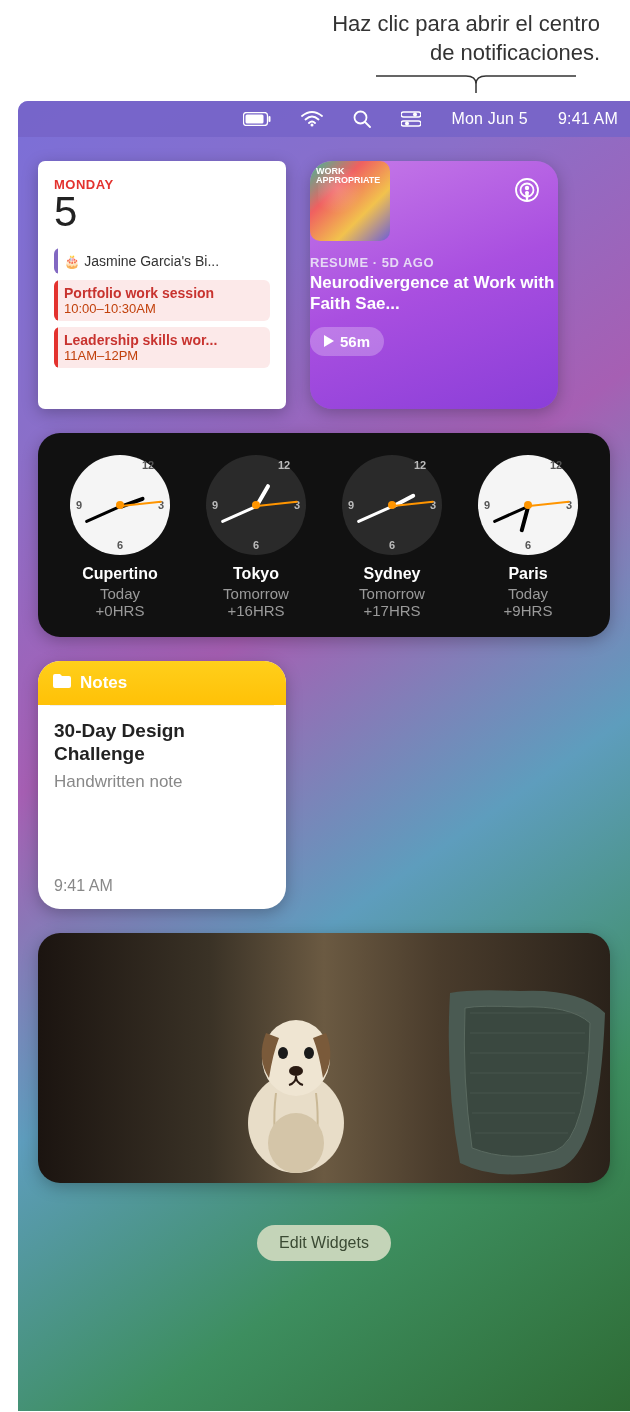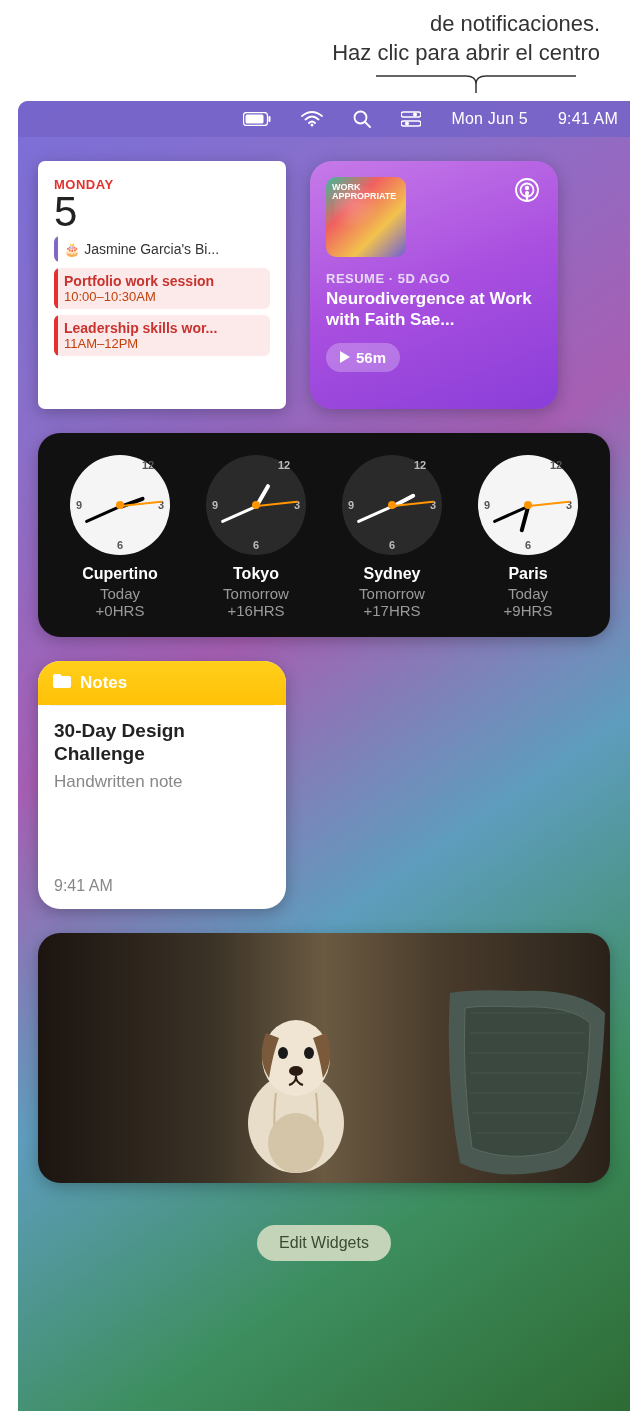--- a/index.html
+++ b/index.html
@@ -36,32 +36,32 @@
 .mb-text { white-space: nowrap; letter-spacing: .2px; }
 
 .widgets { padding: 24px 20px 0; display: flex; flex-direction: column; gap: 24px; }
 .row { display: flex; gap: 24px; }
 
 .widget { border-radius: 22px; overflow: hidden; box-shadow: 0 4px 16px rgba(0,0,0,.25); }
 
 .calendar { background: #fff; width: 248px; height: 248px; padding: 16px; border-radius: 7px; }
 .cal-day { color: #e3322e; font-size: 13px; font-weight: 700; letter-spacing: .5px; }
 .cal-date { font-size: 42px; font-weight: 400; color: #222; margin-top: -4px; }
-.cal-events { margin-top: 0; display: flex; flex-direction: column; gap: 6px; }
+.cal-events { margin-top: 12px; display: flex; flex-direction: column; gap: 6px; }
 .cal-event { border-radius: 6px; padding: 5px 8px 5px 10px; font-size: 14px; position: relative; overflow: hidden; white-space: nowrap; text-overflow: ellipsis; }
 .cal-event .title { font-weight: 600; color: #c8332f; overflow: hidden; text-overflow: ellipsis; }
 .cal-event .time { color: #c2410c; font-size: 13px; }
 .cal-event::before { content:""; position:absolute; left:0; top:0; bottom:0; width:4px; background:#e3322e; border-radius:3px 0 0 3px; }
 .cal-event.bg { background:#fce9e9; }
 .cal-event.plain { background:transparent; }
 .cal-event.plain .title { color:#333; font-weight:400; }
 .cal-event .birthday-icon { display:inline-block; color:#e3322e; margin-right:4px; font-size:13px; }
 .cal-event.plain::before { background:#8268c2; }
 
-.podcast { width: 248px; height: 248px; background: linear-gradient(160deg,#c67ae8,#a94fe0,#8a3ed8); color:#fff; padding: 16px; position:relative; }
+.podcast { width: 248px; height: 248px; background: linear-gradient(160deg,#c67ae8,#a94fe0,#8a3ed8); color:#fff; position:relative; }
 .podcast .art { width:80px; height:80px; border-radius:10px; background:linear-gradient(135deg,#3dbb9a,#f06060,#f2c24d,#6e5ed8); position:relative; overflow:hidden; }
 .podcast .art::after{content:"";position:absolute;inset:8px;background:radial-gradient(circle at 30% 30%,#fff3,transparent 40%);}
 .podcast .art-label{position:absolute;top:6px;left:6px;font-size:9px;font-weight:800;color:#fff;line-height:1;}
 .podcast .pod-icon{position:absolute;top:16px;right:18px;}
 .podcast .resume{margin-top:14px;font-size:13px;font-weight:800;letter-spacing:.5px;color:#e6d9f5;}
 .podcast .pod-title{font-size:17px;font-weight:600;line-height:1.25;margin-top:2px;}
 .podcast .play{margin-top:12px;background:rgba(255,255,255,.25);display:inline-flex;align-items:center;gap:6px;padding:6px 14px;border-radius:18px;font-size:15px;font-weight:700;}
 
 .clocks { background:#111; color:#fff; padding:22px 18px 18px; }
 .clock-row{display:flex;justify-content:space-around;gap:8px;}
@@ -96,22 +96,22 @@
 .photo{height:250px;border-radius:22px;background:linear-gradient(to right,#1b1410 0%,#3a3226 30%,#6b5a42 50%,#4a3c2c 70%,#2a221a 100%);position:relative;overflow:hidden;}
 .photo .dog{position:absolute;left:32%;top:28%;width:150px;height:170px;}
 .photo .chair{position:absolute;right:0;top:20%;width:170px;height:220px;}
 
 .edit-btn{margin:18px auto 0;display:block;background:#c4d4b8;color:#3b4a33;border:none;padding:9px 22px;border-radius:20px;font-size:16px;font-weight:500;}
 </style>
 </head>
 <body>
 
 <div class="annotation">
+  <div>Haz clic para abrir el centro</div>
   <div>de notificaciones.</div>
-  <div>Haz clic para abrir el centro</div>
 </div>
 <div class="bracket">
   <svg width="200" height="18">
       <path d="M0 1 H90 Q100 1 100 9 Q100 1 110 1 H200 M100 9 V18" stroke="#333" fill="none" stroke-width="1.5"></path>
     </svg>
 </div>
 
 <div class="screen">
 
   <div class="menubar">

